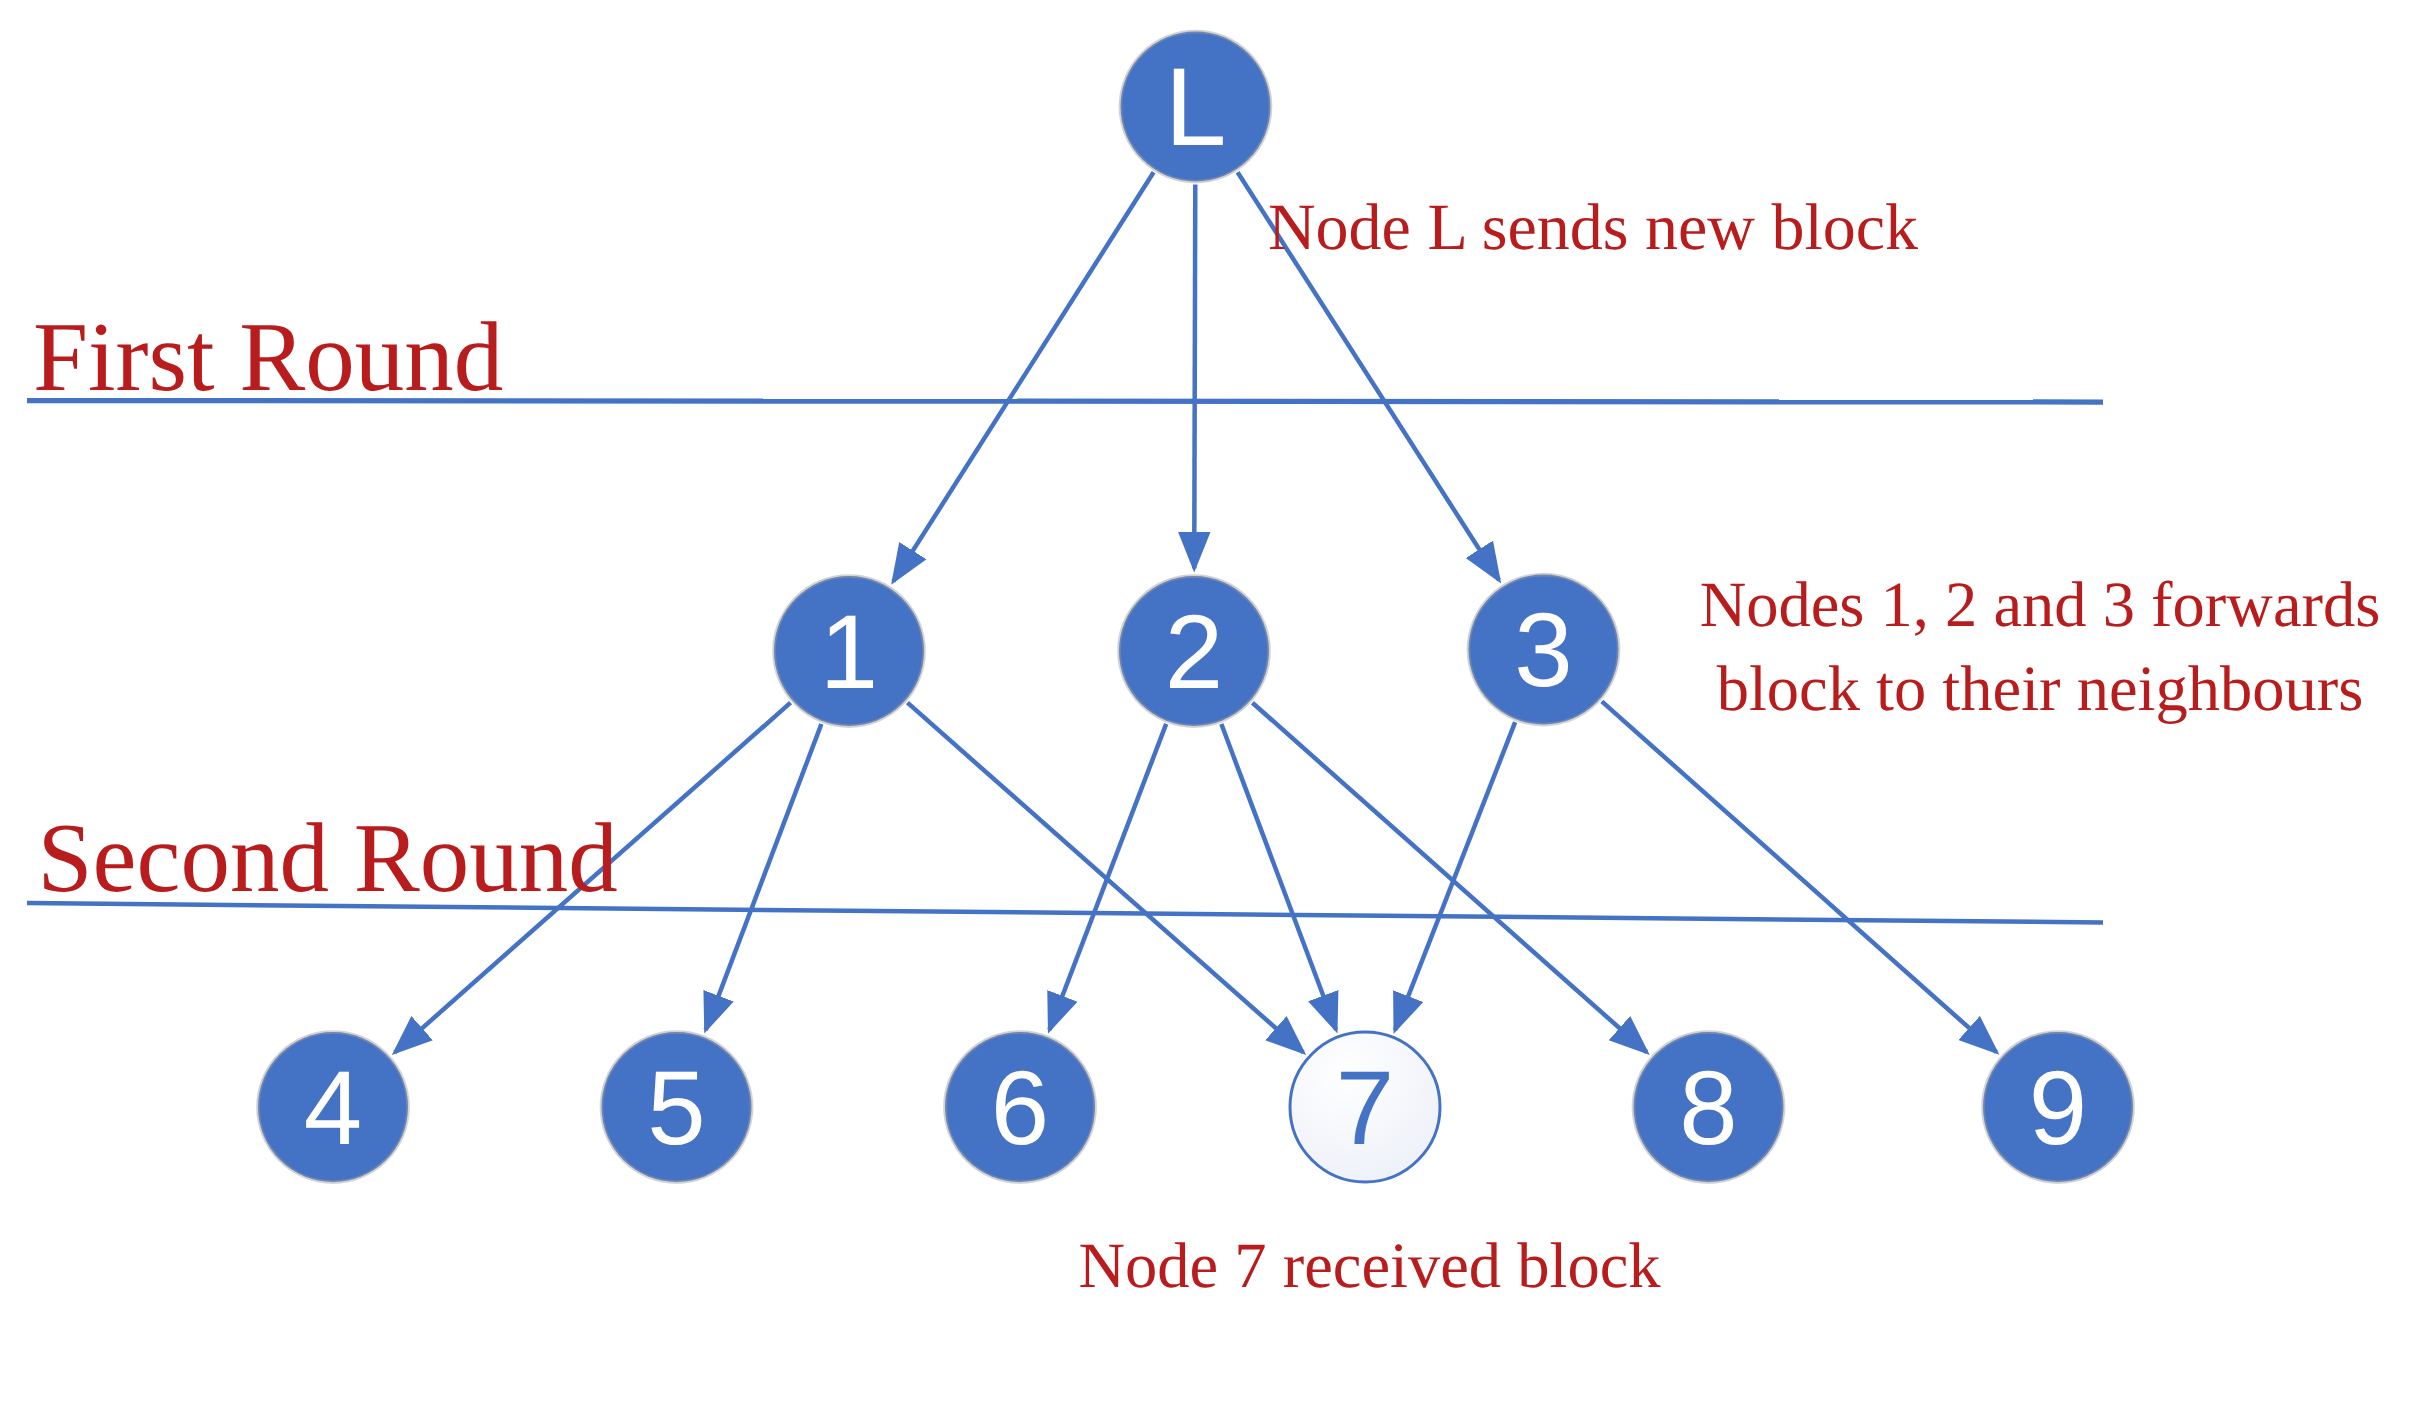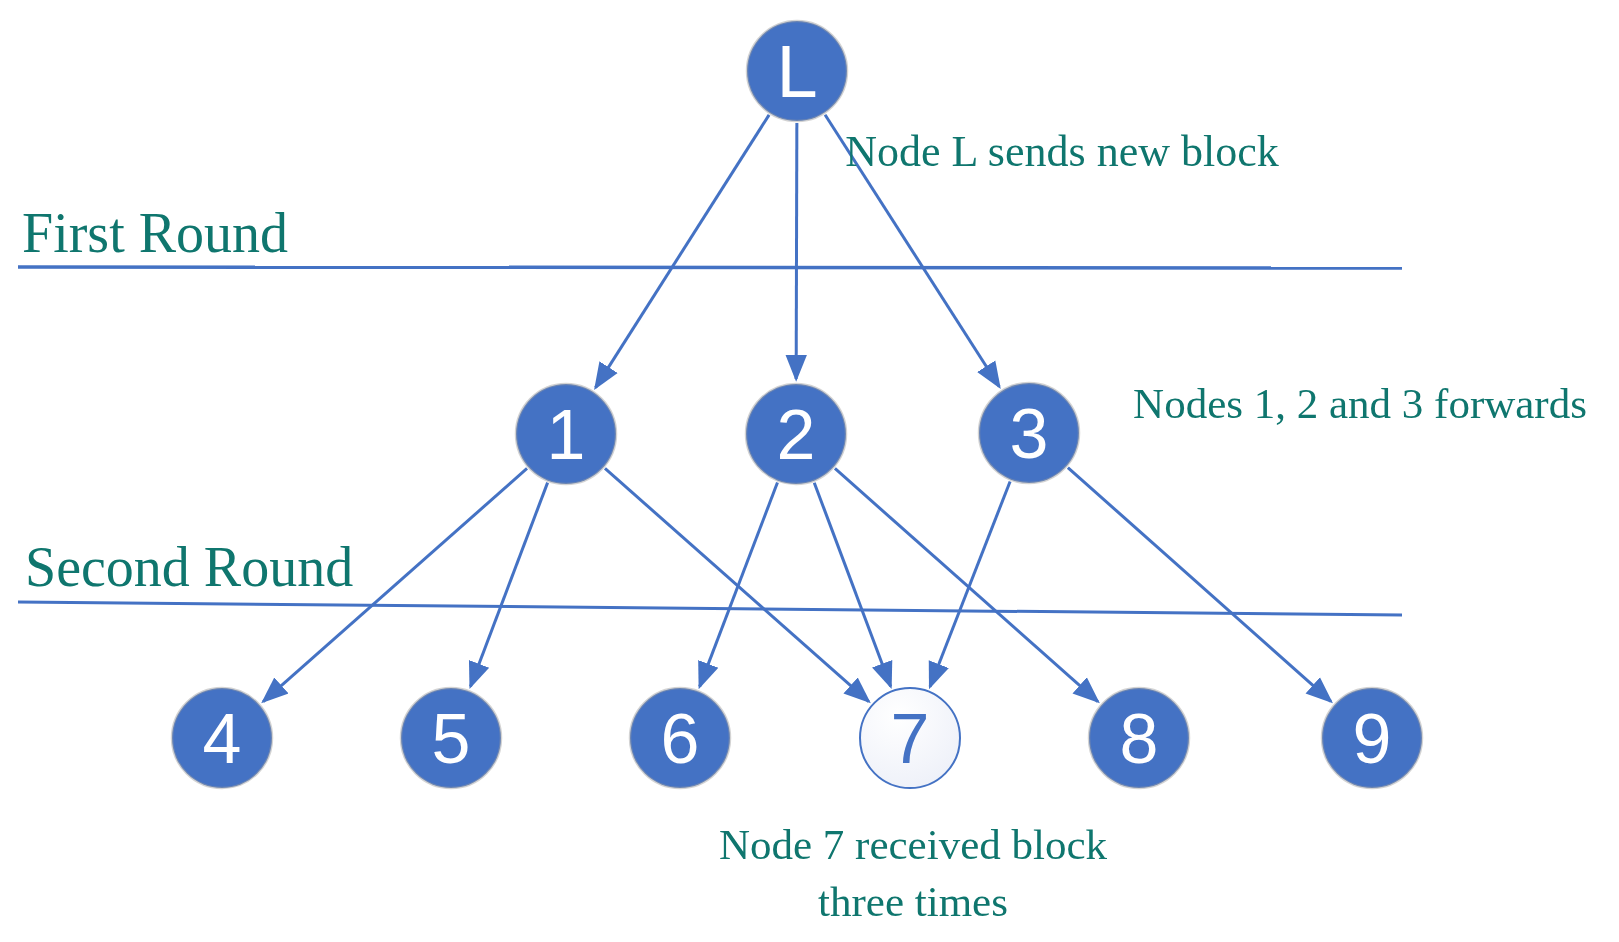--- a/index.html
+++ b/index.html
@@ -6,27 +6,27 @@
   .stage{
     position:relative;
     width:1619px;height:942px;
     background:#ffffff;
     overflow:hidden;
     font-family:"Liberation Serif","DejaVu Serif",serif;
   }
   .stage svg{position:absolute;left:0;top:0;}
   .note{
     position:absolute;
-    color:#0f766e;
+    color:#b91c1c;
     font-family:"Liberation Serif","DejaVu Serif",serif;
     white-space:nowrap;
   }
   .note span{display:block;}
   .centered{transform:translateX(-50%);text-align:center;}
-  .round-label{font-size:56px;line-height:1.05;}
+  .round-label{font-size:66px;line-height:1.05;}
   .round-label-1{left:22px;top:204px;}
   .round-label-2{left:25px;top:538px;}
   .note-l{left:1062px;top:126px;font-size:44px;line-height:52px;}
   .note-123{left:1360px;top:376px;font-size:43px;line-height:56px;}
   .note-7{left:913px;top:816px;font-size:43px;line-height:57px;}
 </style>
 </head>
 <body>
 
 <div class="stage">
@@ -99,20 +99,20 @@
   <div class="note round-label round-label-1">First Round</div>
 
   <div class="note round-label round-label-2">Second Round</div>
 
   <div class="note centered note-l">
     <span>Node L sends new block</span>
   </div>
 
   <div class="note centered note-123">
     <span>Nodes 1, 2 and 3 forwards</span>
+    <span>block to their neighbours</span>
   </div>
 
   <div class="note centered note-7">
     <span>Node 7 received block</span>
-    <span>three times</span>
   </div>
 
 </div>
 
 </body></html>

